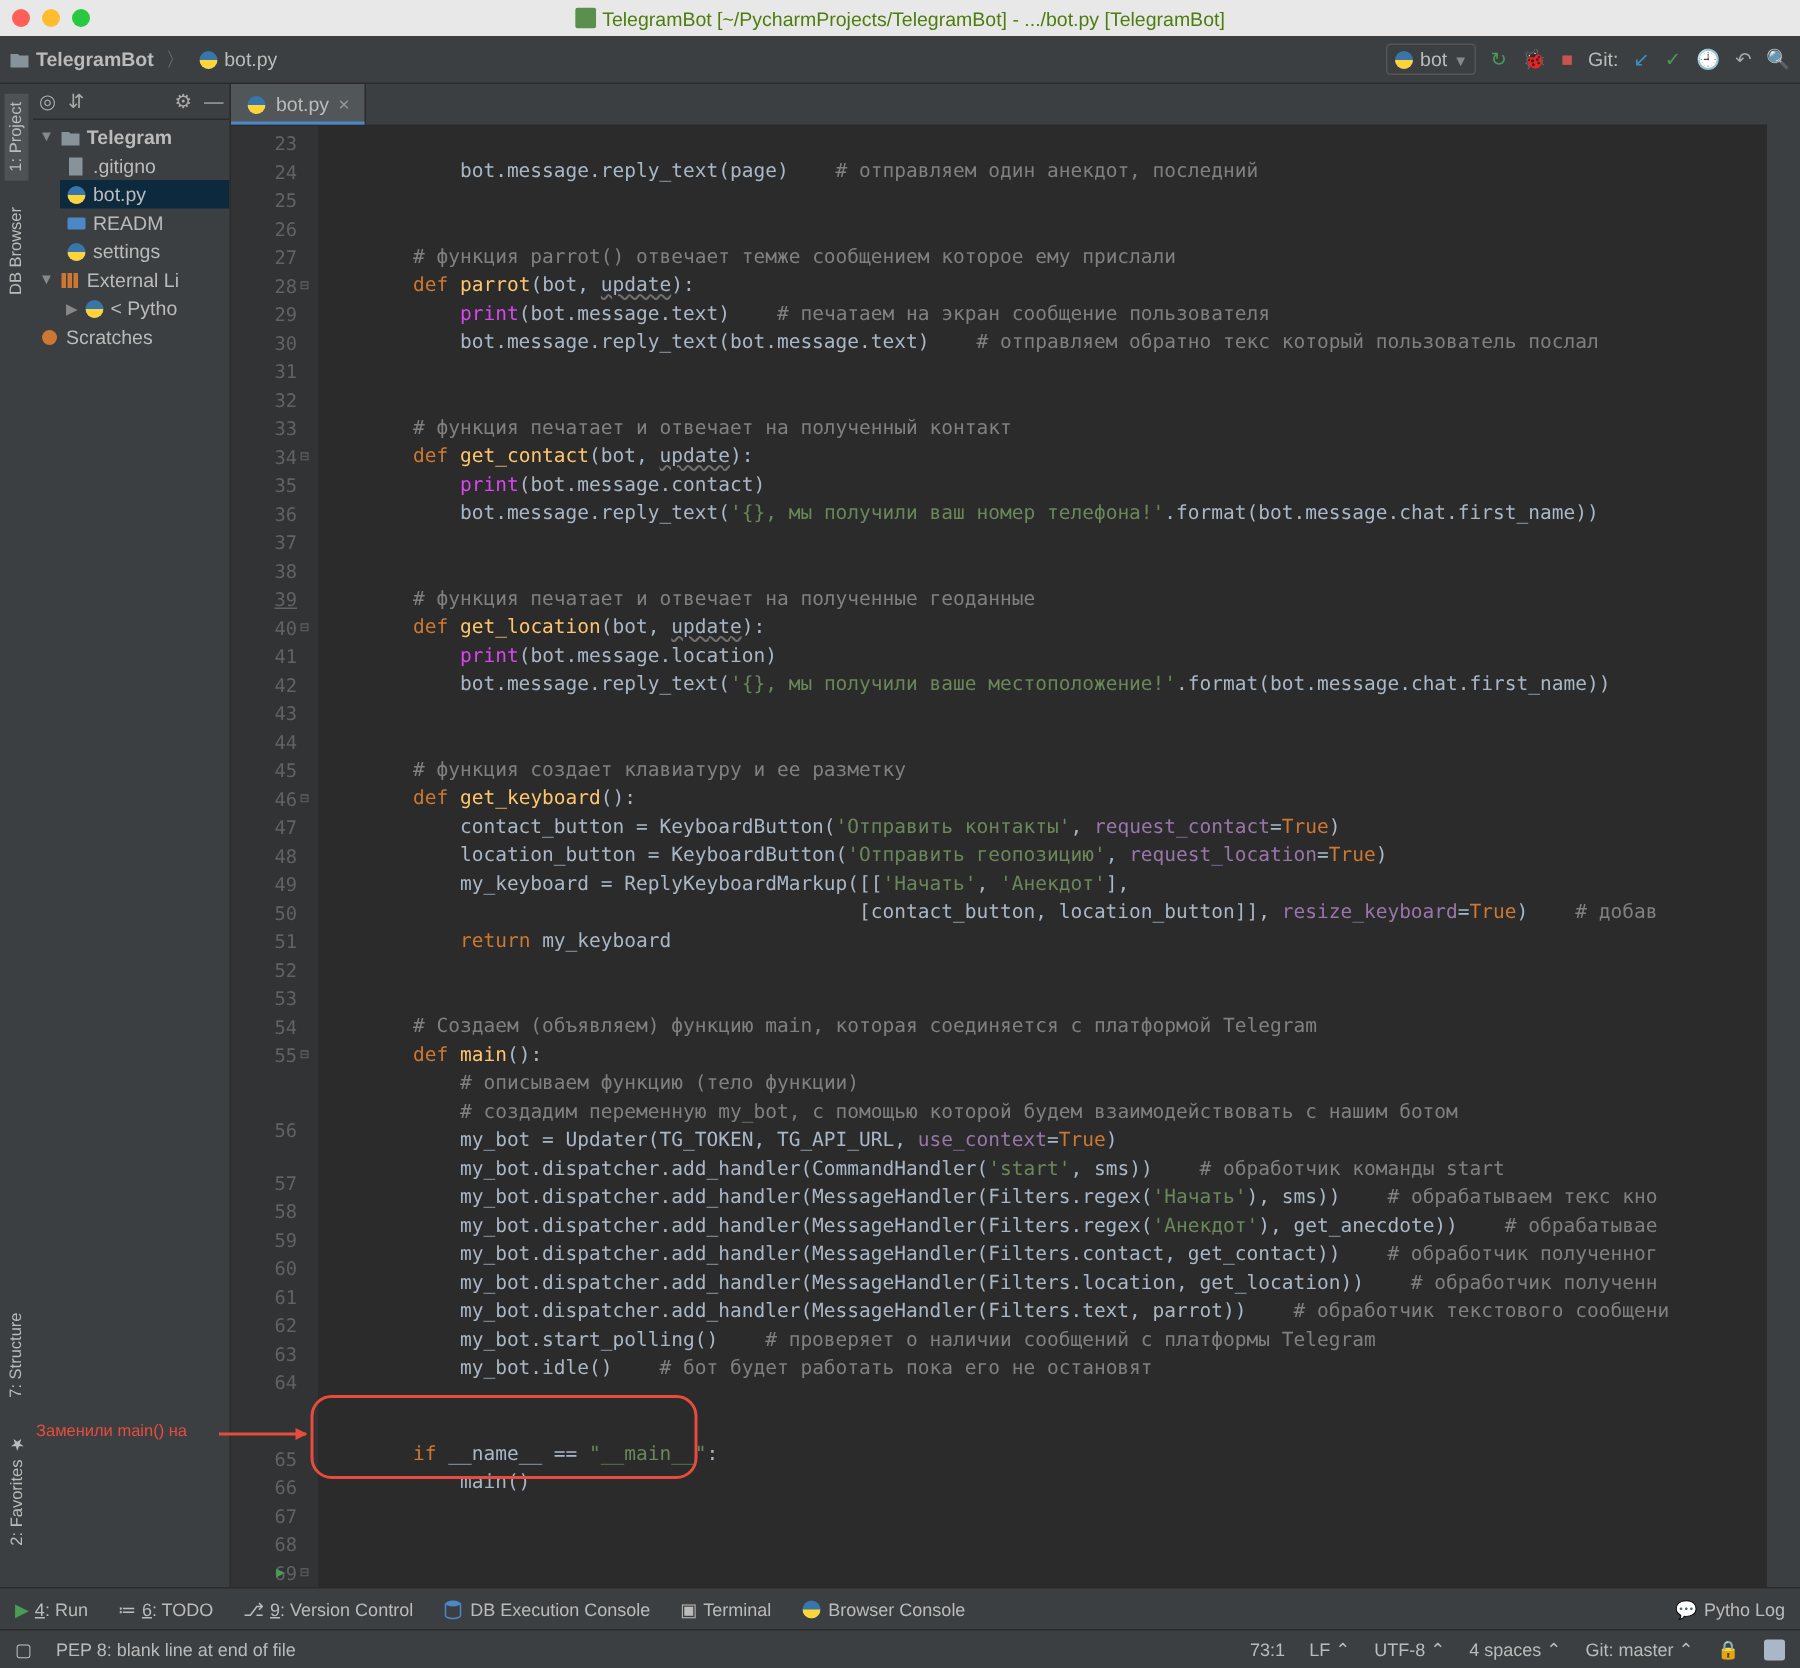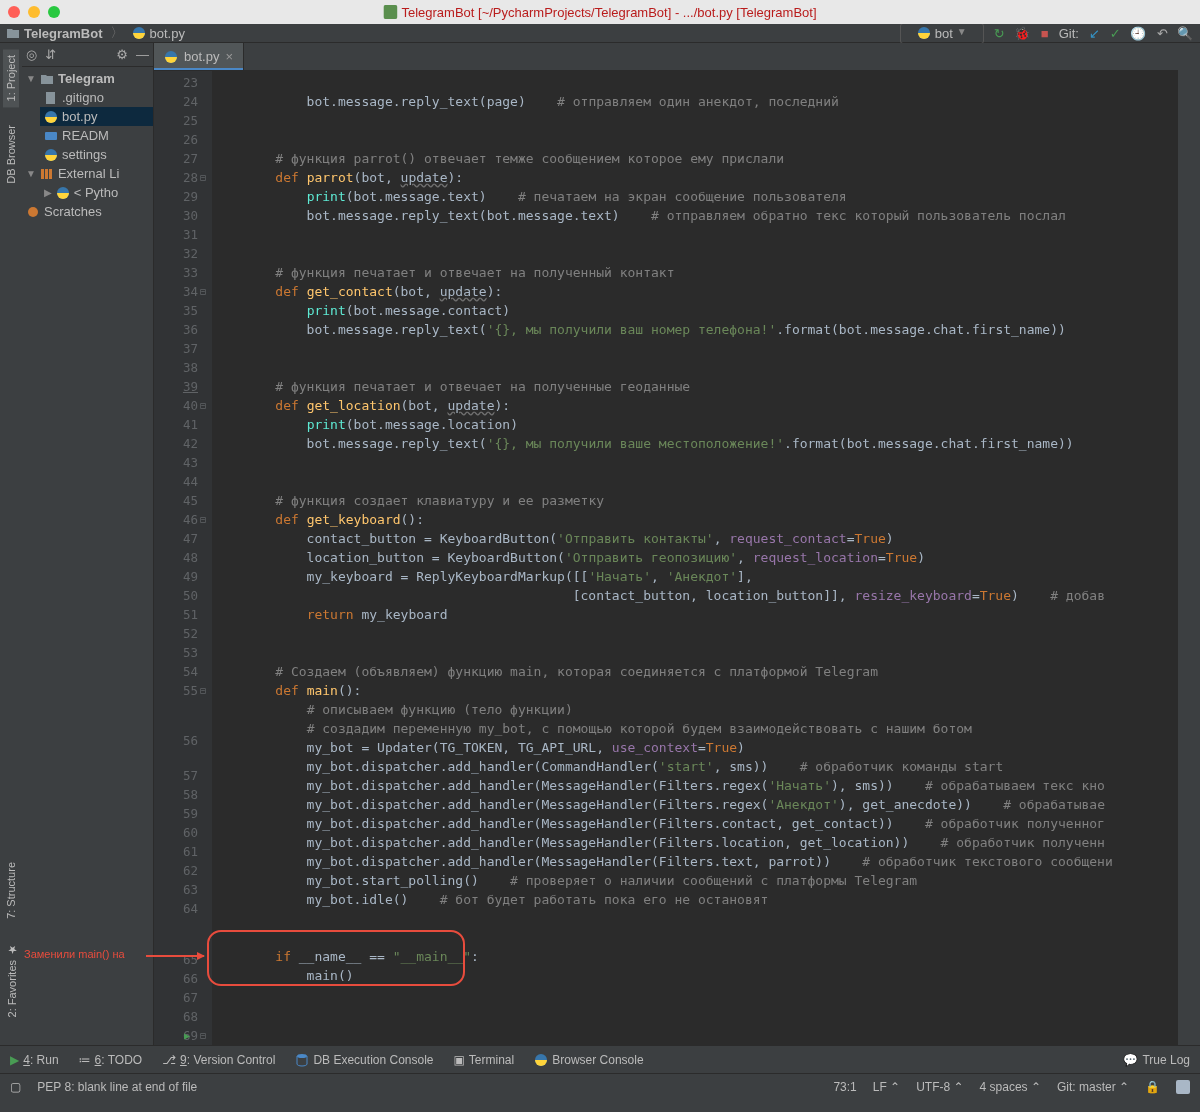--- a/index.html
+++ b/index.html
@@ -4,29 +4,29 @@
 <style>
 * { margin: 0; padding: 0; box-sizing: border-box; }
 body { width: 1200px; height: 1112px; background: #3c3f41; font-family: -apple-system, "Helvetica Neue", Arial, sans-serif; font-size: 13px; color: #bbbbbb; overflow: hidden; position: relative; }
 
 .titlebar { height: 24px; background: #e8e8e8; display: flex; align-items: center; padding: 0 8px; color: #4a4a4a; position: relative; }
 .traffic { display: flex; gap: 8px; }
 .dot { width: 12px; height: 12px; border-radius: 50%; }
 .dot.red { background: #ff5f57; }
 .dot.yellow { background: #febc2e; }
 .dot.green { background: #28c840; }
-.titlebar-text { position: absolute; left: 50%; transform: translateX(-50%); font-size: 13px; color: #b91c1c; display: flex; align-items: center; gap: 4px; }
+.titlebar-text { position: absolute; left: 50%; transform: translateX(-50%); font-size: 13px; color: #4d7c0f; display: flex; align-items: center; gap: 4px; }
 .tb-icon { width: 14px; height: 14px; }
 
-.navbar { height: 19px; background: #3c3f41; border-bottom: 1px solid #2b2b2b; display: flex; align-items: center; padding: 0 6px; justify-content: space-between; }
+.navbar { height: 32px; background: #3c3f41; border-bottom: 1px solid #2b2b2b; display: flex; align-items: center; padding: 0 6px; justify-content: space-between; }
 .navbar-left { display: flex; align-items: center; gap: 6px; }
 .crumb { display: flex; align-items: center; gap: 4px; color: #bbbbbb; }
 .chev { color: #777; margin: 0 2px; }
 .navbar-right { display: flex; align-items: center; gap: 10px; }
-.run-config { display: flex; align-items: flex-start; gap: 4px; border: 1px solid #555; border-radius: 3px; padding: 2px 16px; }
+.run-config { display: flex; align-items: flex-end; gap: 4px; border: 1px solid #555; border-radius: 3px; padding: 2px 4px; }
 .tool-icon { color: #aaa; cursor: pointer; }
 .git-label { color: #bbb; }
 
 .body-row { display: flex; height: calc(1112px - 24px - 32px - 28px - 26px); }
 
 .left-tool-strip, .right-tool-strip { width: 22px; background: #3c3f41; display: flex; flex-direction: column; align-items: center; gap: 12px; padding-top: 6px; }
 .vtab { writing-mode: vertical-rl; transform: rotate(180deg); color: #bbb; font-size: 11px; padding: 6px 2px; cursor: pointer; display: flex; align-items: center; gap: 4px; }
 
 .project-panel { width: 132px; background: #3c3f41; border-right: 1px solid #2b2b2b; overflow: hidden; }
 .proj-header { display: flex; align-items: center; gap: 8px; padding: 4px; border-bottom: 1px solid #2b2b2b; }
@@ -46,21 +46,21 @@
 .code-scroll { flex: 1; display: flex; overflow: hidden; position: relative; gap: 32px; }
 .gutter { width: 58px; background: #313335; text-align: right; color: #606366; padding-right: 14px; padding-top: 2px; line-height: 19px; font-size: 12.5px; font-family: "Menlo", monospace; position: relative; }
 .code { flex: 1; padding-top: 2px; line-height: 19px; font-family: "Menlo", monospace; font-size: 13px; white-space: pre; overflow: hidden; color: #a9b7c6; position: relative; }
 
 .k-orange { color: #cc7832; }
 .k-yellow { color: #ffc66d; }
 .k-green { color: #6a8759; }
 .k-gray { color: #808080; }
 .k-purple { color: #9876aa; }
 .k-und { text-decoration: underline wavy #707070; }
-.k-builtin { color: #5eead4; }
+.k-builtin { color: #d946ef; }
 
 .fold { position: absolute; color: #606366; left: 46px; font-size: 10px; }
 .run-arrow { position: absolute; left: 30px; color: #499c54; font-size: 10px; }
 
 .annotation-box { position: absolute; border: 2px solid #e84c3d; border-radius: 14px; }
 .annotation-label { position: absolute; color: #e84c3d; font-size: 11px; }
 .annotation-arrow { position: absolute; height: 2px; background: #e84c3d; }
 .annotation-arrow::after { content: ''; position: absolute; right: -1px; top: -3px; border-left: 8px solid #e84c3d; border-top: 4px solid transparent; border-bottom: 4px solid transparent; }
 
 .bottom-toolbar { height: 28px; background: #3c3f41; border-top: 1px solid #2b2b2b; display: flex; align-items: center; padding: 0 10px; gap: 20px; }
@@ -311,21 +311,21 @@
     </div>
   <div class="bt-item">
       <svg>
         <circle cx="7" cy="7" r="6" fill="#3776ab"></circle>
         <circle cx="7" cy="7" r="6" fill="#ffd43b" clip-path="inset(50% 0 0 0)"></circle>
       </svg> 
       <span>Browser Console</span>
     </div>
   <div style="margin-left:auto" class="bt-item">
       <span>💬</span> 
-      <span>True Log</span>
+      <span>Pytho Log</span>
     </div>
 </div>
 
 <div class="statusbar">
   <span>▢</span>
   <span>PEP 8: blank line at end of file</span>
   <span class="sp"></span>
   <span>73:1</span>
   <span><span>LF</span> ⌃</span>
   <span><span>UTF-8</span> ⌃</span>

